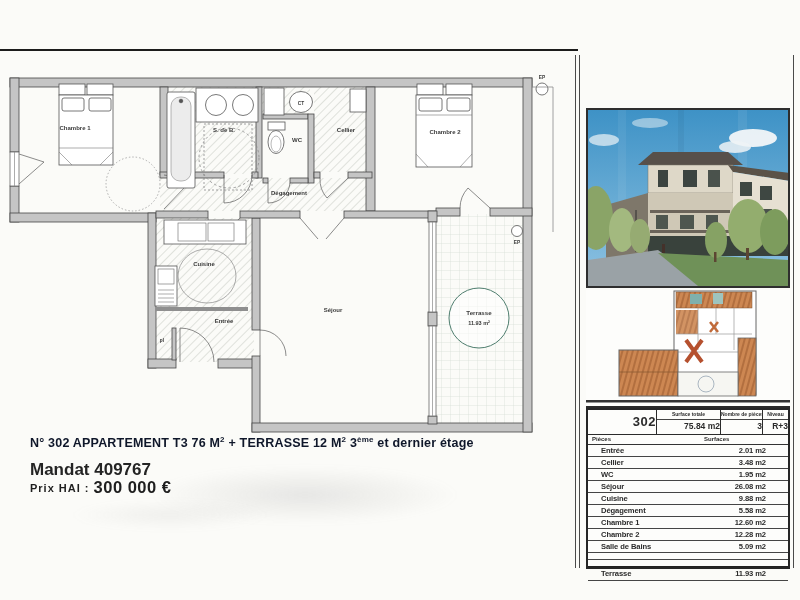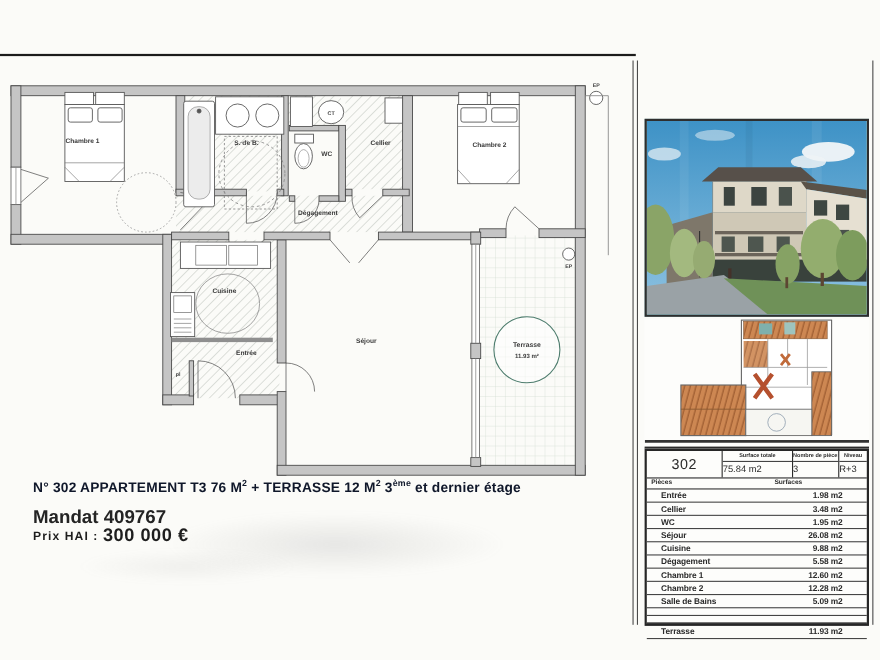--- a/index.html
+++ b/index.html
@@ -12,26 +12,26 @@
   
   .plab{font:bold 6px "Liberation Sans",sans-serif;fill:#3a3a3a;text-anchor:middle}
   .plab-sm{font:bold 4.8px "Liberation Sans",sans-serif;fill:#3a3a3a;text-anchor:middle}
   
   .render{left:586px;top:108px;width:204px;height:180px;border:2px solid #2e2e2e;box-sizing:border-box;background:#9cc;overflow:hidden}
   .thumb{left:586px;top:290px;width:204px;height:118px;background:#fefefc;border-bottom:2.5px solid #2a2a2a;box-sizing:border-box;overflow:hidden}
   
   .tbl{left:586px;top:408px;width:204px;height:161px;border:2px solid #262626;box-sizing:border-box;background:#fdfdfb;color:#2b2b2b}
   .thead{display:flex;height:24px;border-bottom:1.4px solid #2b2b2b}
   .thead>div{box-sizing:border-box}
-  .hc1{width:68px;font-size:13px;font-weight:normal;text-align:center;line-height:24px;letter-spacing:.5px}
+  .hc1{width:68px;font-size:13px;font-weight:bold;text-align:right;line-height:24px;letter-spacing:.5px}
   .hc2{width:64px;border-left:1.4px solid #2b2b2b}
   .hc3{width:42px;border-left:1.4px solid #2b2b2b}
   .hc4{width:26px;border-left:1.4px solid #2b2b2b;flex:1}
   .hlab{font-size:5px;font-weight:bold;text-align:center;height:9px;line-height:9px;border-bottom:.8px solid #444;white-space:nowrap;overflow:hidden}
-  .hval{font-size:8.5px;font-weight:normal;text-align:left;line-height:13px}
+  .hval{font-size:8.5px;font-weight:bold;text-align:right;line-height:13px}
   .tsub{position:relative;height:9px;border-bottom:1.2px solid #333;font-size:6px;font-weight:bold;line-height:9px}
   .tsub .s1{position:absolute;left:4px;top:0}
   .tsub .s2{position:absolute;left:116px;top:0}
   .trow{position:relative;height:11px;border-bottom:1px solid #454545;font-size:7.6px;font-weight:bold;line-height:11px;letter-spacing:-.1px}
   .trow .lbl{position:absolute;left:13px;top:0;white-space:nowrap}
   .trow .val{position:absolute;right:22px;top:0}
   .trow.empty{height:6px}
   .trow.terr{height:13px;line-height:13px;border-top:1.6px solid #222;margin-top:-1px}
   
   .l1{left:30px;top:435px;font-size:12.5px;font-weight:bold;color:#0f172a;letter-spacing:.2px;white-space:nowrap}
@@ -285,21 +285,21 @@
       <div class="hlab">Niveau</div>
       <div class="hval">R+3</div>
     </div>
   </div>
   <div class="tsub">
     <span class="s1">Pièces</span>
     <span class="s2">Surfaces</span>
   </div>
   <div class="trow">
       <span class="lbl">Entrée</span>
-      <span class="val">1.98 m2</span>
+      <span class="val">2.01 m2</span>
     </div>
   <div class="trow">
       <span class="lbl">Cellier</span>
       <span class="val">3.48 m2</span>
     </div>
   <div class="trow">
       <span class="lbl">WC</span>
       <span class="val">1.95 m2</span>
     </div>
   <div class="trow">

